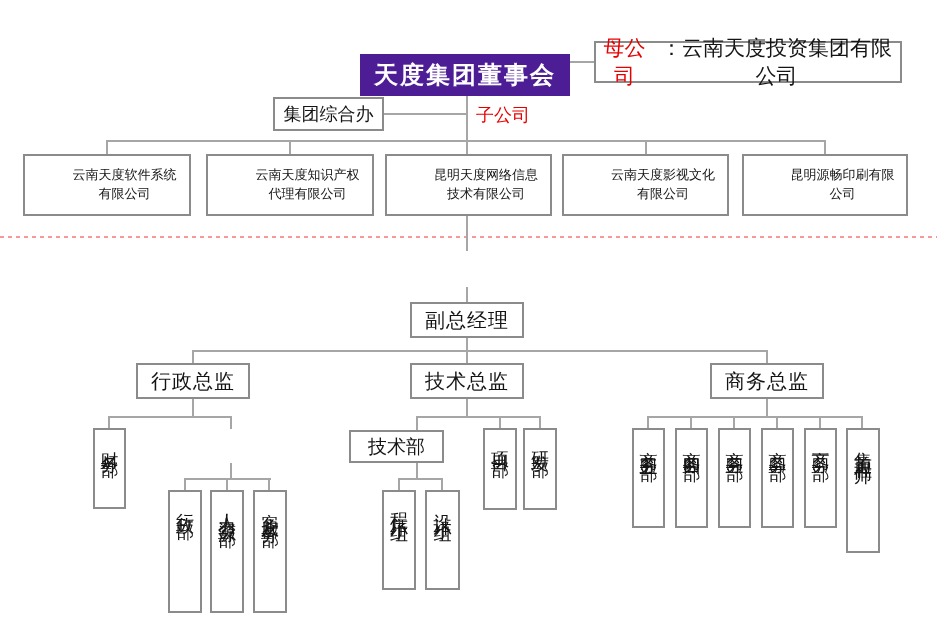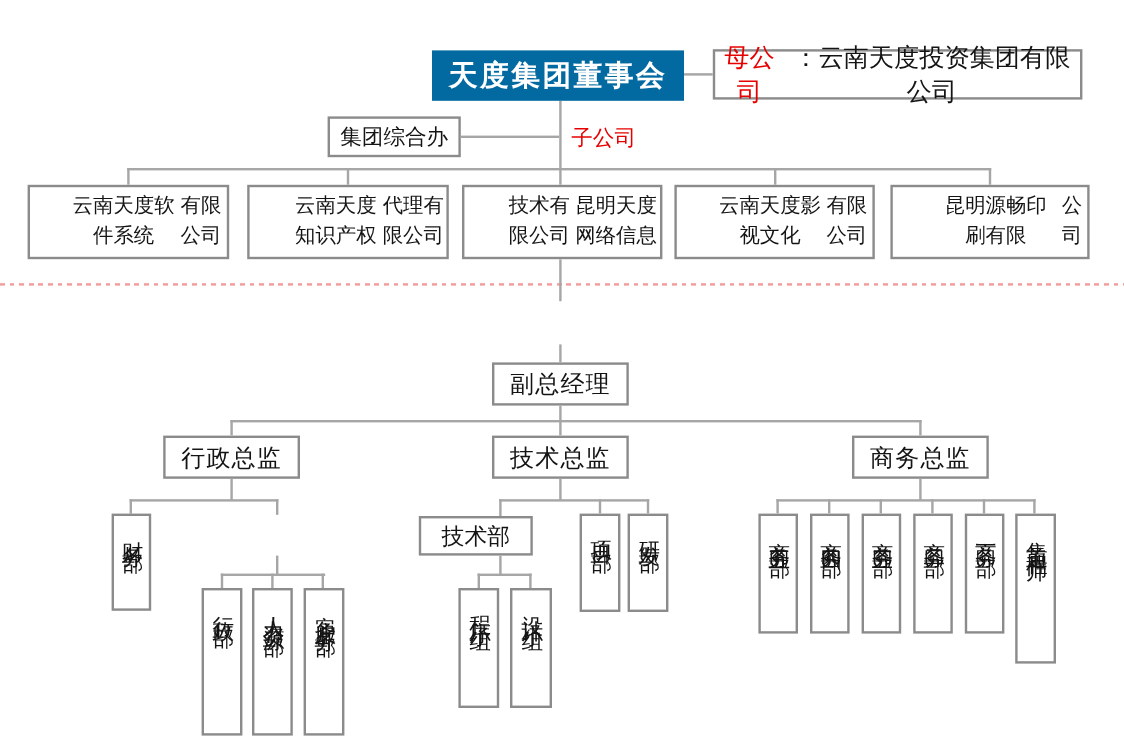--- a/index.html
+++ b/index.html
@@ -6,26 +6,26 @@
   .stage {
     position:relative; width:937px; height:625px; background:#ffffff;
     font-family:"DejaVu Sans","Liberation Sans",sans-serif; overflow:hidden;
   }
   .box {
     position:absolute; box-sizing:border-box; background:#ffffff;
     border:2px solid #8b8b8b; display:flex; align-items:center; justify-content:center;
     text-align:center; color:#141414;
   }
   .board {
-    background:#0369a1; color:#ffffff; border:none;
-    font-size:24px; font-weight:bold; letter-spacing:2px;
+    background:#4c1d95; color:#ffffff; border:none;
+    font-size:24px; font-weight:bold; letter-spacing:2px;margin-top:12px;
   }
   .parent  { font-size:21px; }
   .office  { font-size:18px; }
-  .company { font-size:17px; flex-direction:row; line-height:1.45;padding-left:35px; }
+  .company { font-size:13px; flex-direction:column; line-height:1.45;padding-left:35px; }
   .mgmt    { font-size:20px; letter-spacing:1px; }
   .dept    { font-size:19px; }
   .vbox    { align-items:flex-start; padding-top:7px; }
   .vtext {
     writing-mode:vertical-rl; text-orientation:upright;
     letter-spacing:4px; line-height:1; font-size:18px;
   }
   .red { color:#e60000; }
   .sub-label {
     position:absolute; left:476px; top:103px; font-size:18px; color:#e60000;
@@ -104,22 +104,22 @@
 
   <div class="box company" style="left:23px;top:154px;width:168px;height:62px">
     <span>云南天度软件系统</span>
     <span>有限公司</span>
   </div>
   <div class="box company" style="left:206px;top:154px;width:168px;height:62px">
     <span>云南天度知识产权</span>
     <span>代理有限公司</span>
   </div>
   <div class="box company" style="left:385px;top:154px;width:167px;height:62px">
+    <span>昆明天度网络信息</span>
     <span>技术有限公司</span>
-    <span>昆明天度网络信息</span>
   </div>
   <div class="box company" style="left:562px;top:154px;width:167px;height:62px">
     <span>云南天度影视文化</span>
     <span>有限公司</span>
   </div>
   <div class="box company" style="left:742px;top:154px;width:166px;height:62px">
     <span>昆明源畅印刷有限</span>
     <span>公司</span>
   </div>
 

